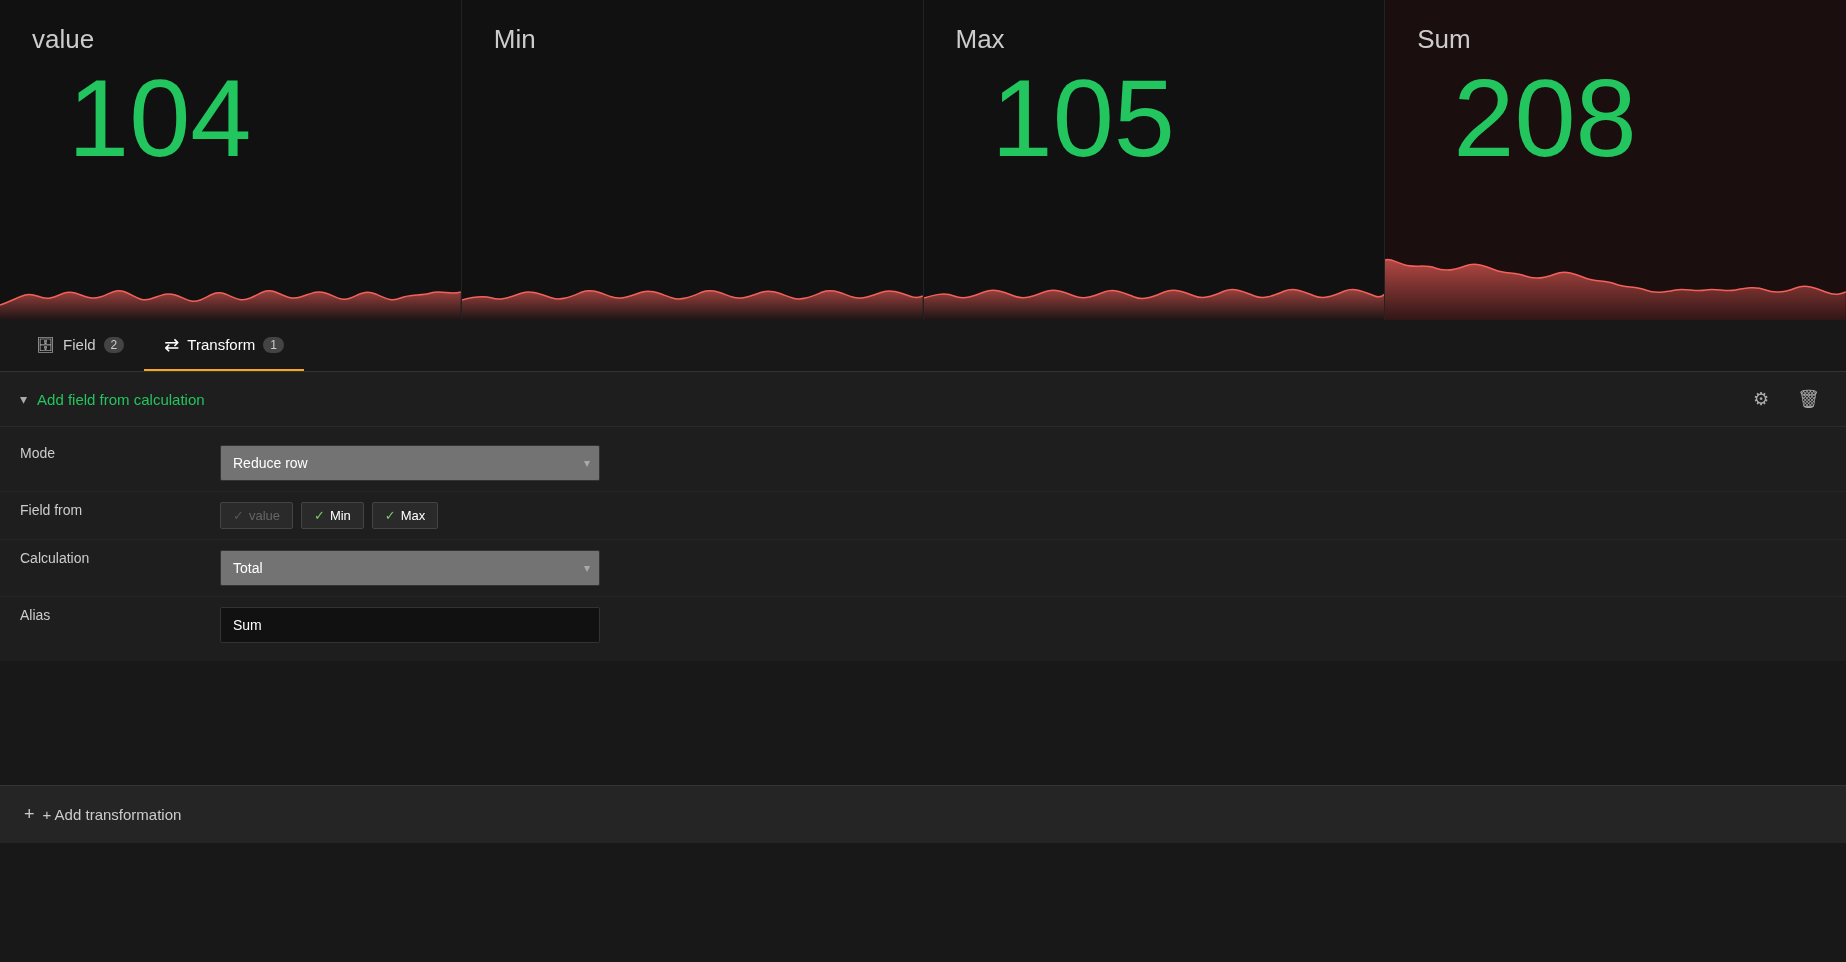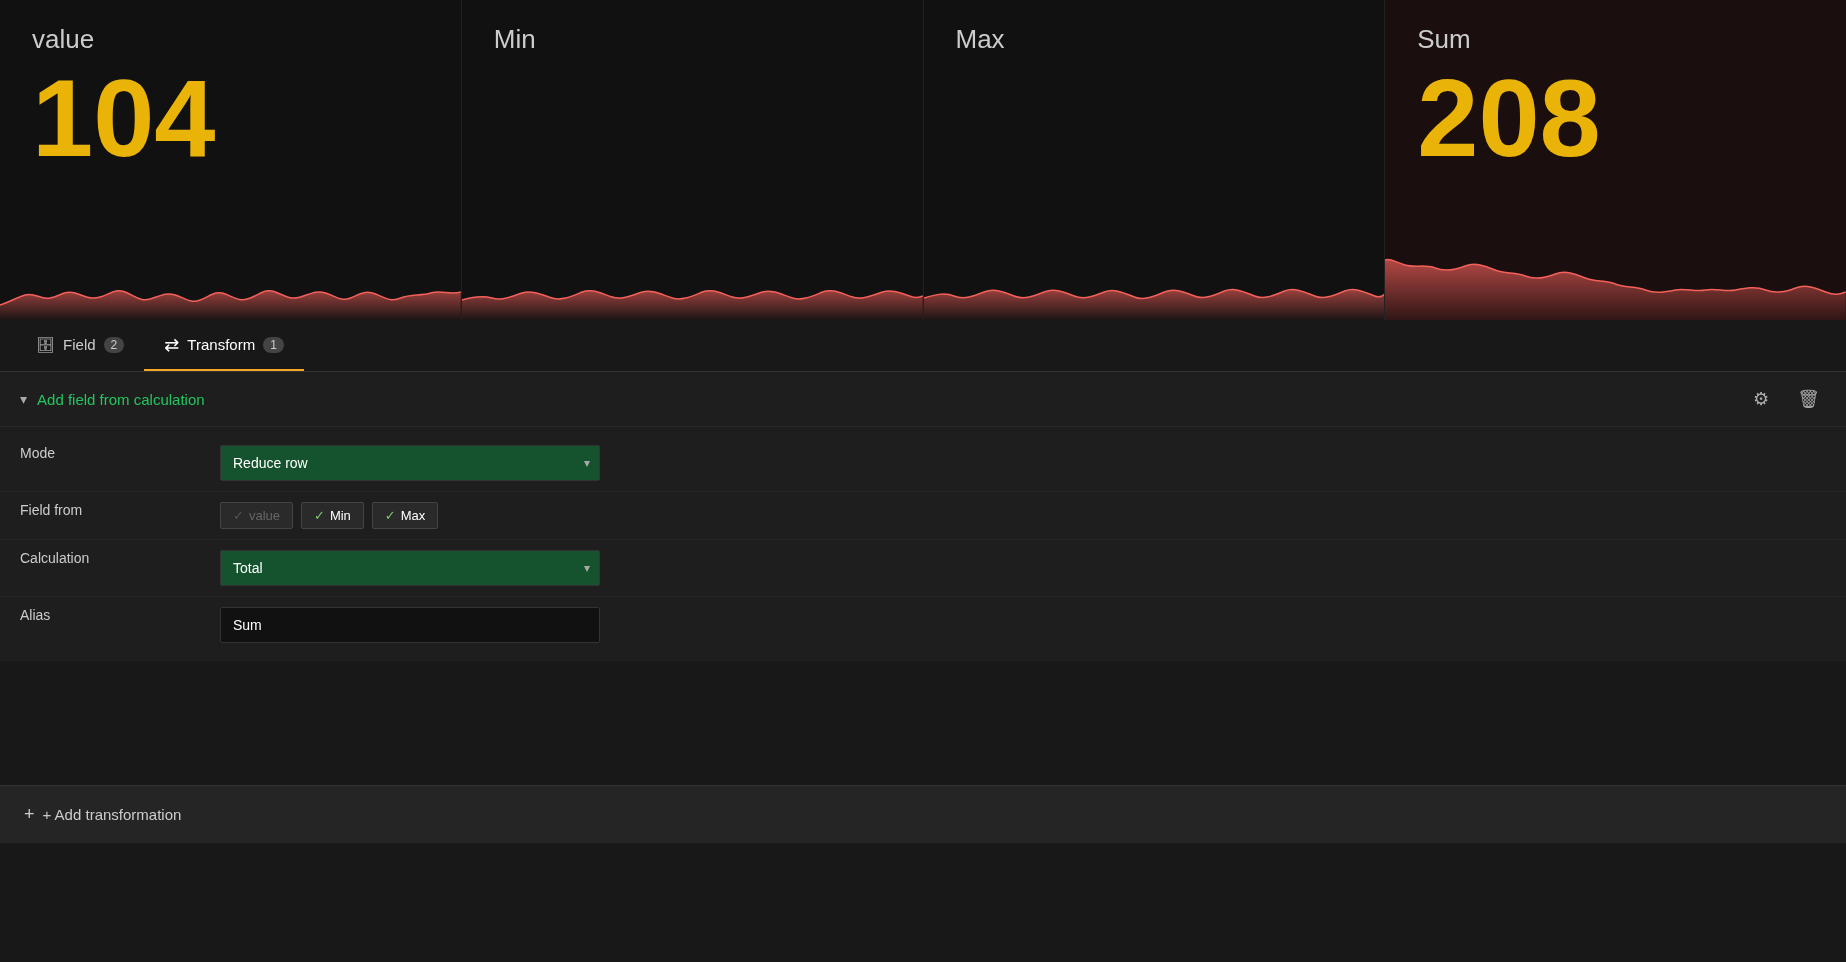--- a/index.html
+++ b/index.html
@@ -32,24 +32,25 @@
       border-right: none;
     }
     .stat-label {
       font-size: 26px;
       color: #ccc;
       font-weight: 400;
       margin-bottom: 8px;
     }
     .stat-value {
       font-size: 110px;
-      color: #eab308;
-      font-weight: 700;
+      color: #22c55e;
+      font-weight: 400;
       line-height: 1;
       margin-bottom: 0;
+      margin-left: 36px;
     }
     .sparkline-container {
       position: absolute;
       bottom: 0;
       left: 0;
       right: 0;
       height: 90px;
     }
     .sparkline-container svg {
       width: 100%;
@@ -163,21 +164,21 @@
     }
 
     
     .select-wrapper {
       position: relative;
       display: inline-block;
       width: 380px;
     }
     .select-box {
       width: 100%;
-      background: #14532d;
+      background: #737373;
       border: 1px solid #333;
       color: #fff;
       font-size: 14px;
       padding: 9px 36px 9px 12px;
       border-radius: 2px;
       appearance: none;
       cursor: pointer;
       outline: none;
     }
     .select-chevron {
@@ -319,20 +320,21 @@
             </linearGradient>
           </defs>
           <path d="M0,70 C10,67 20,65 30,68 C40,71 50,66 60,63 C70,60 80,65 90,68 C100,71 110,66 120,62 C130,58 140,64 150,67 C160,70 170,65 180,62 C190,59 200,65 210,68 C220,71 230,66 240,62 C250,58 260,64 270,67 C280,70 290,65 300,62 C310,59 320,65 330,68 C340,71 350,66 360,62 C370,58 380,64 390,67 C400,70 410,65 420,62 C430,59 440,64 450,67 C455,68 458,67 460,66 L460,90 L0,90 Z" fill="url(#g1)"></path>
           <path d="M0,70 C10,67 20,65 30,68 C40,71 50,66 60,63 C70,60 80,65 90,68 C100,71 110,66 120,62 C130,58 140,64 150,67 C160,70 170,65 180,62 C190,59 200,65 210,68 C220,71 230,66 240,62 C250,58 260,64 270,67 C280,70 290,65 300,62 C310,59 320,65 330,68 C340,71 350,66 360,62 C370,58 380,64 390,67 C400,70 410,65 420,62 C430,59 440,64 450,67 C455,68 458,67 460,66" fill="none" stroke="#f4605a" stroke-width="1.5"></path>
         </svg>
       </div>
     </div>
 
     <div class="stat-cell">
       <span class="stat-label">Max</span>
+      <span class="stat-value">105</span>
       <div class="sparkline-container">
         <svg viewBox="0 0 460 90" preserveAspectRatio="none">
           <defs>
             <linearGradient id="g2" x1="0" y1="0" x2="0" y2="1">
               <stop offset="0%" stop-color="#f4605a" stop-opacity="0.6"></stop>
               <stop offset="100%" stop-color="#f4605a" stop-opacity="0.05"></stop>
             </linearGradient>
           </defs>
           <path d="M0,68 C10,65 20,62 30,66 C40,70 50,66 60,62 C70,58 80,62 90,66 C100,70 110,66 120,62 C130,58 140,62 150,66 C160,70 170,66 180,62 C190,58 200,63 210,67 C220,71 230,66 240,62 C250,58 260,62 270,66 C280,70 290,65 300,61 C310,57 320,62 330,66 C340,70 350,65 360,61 C370,57 380,62 390,66 C400,70 410,65 420,61 C430,57 440,62 450,66 C455,68 458,66 460,64 L460,90 L0,90 Z" fill="url(#g2)"></path>
           <path d="M0,68 C10,65 20,62 30,66 C40,70 50,66 60,62 C70,58 80,62 90,66 C100,70 110,66 120,62 C130,58 140,62 150,66 C160,70 170,66 180,62 C190,58 200,63 210,67 C220,71 230,66 240,62 C250,58 260,62 270,66 C280,70 290,65 300,61 C310,57 320,62 330,66 C340,70 350,65 360,61 C370,57 380,62 390,66 C400,70 410,65 420,61 C430,57 440,62 450,66 C455,68 458,66 460,64" fill="none" stroke="#f4605a" stroke-width="1.5"></path>

